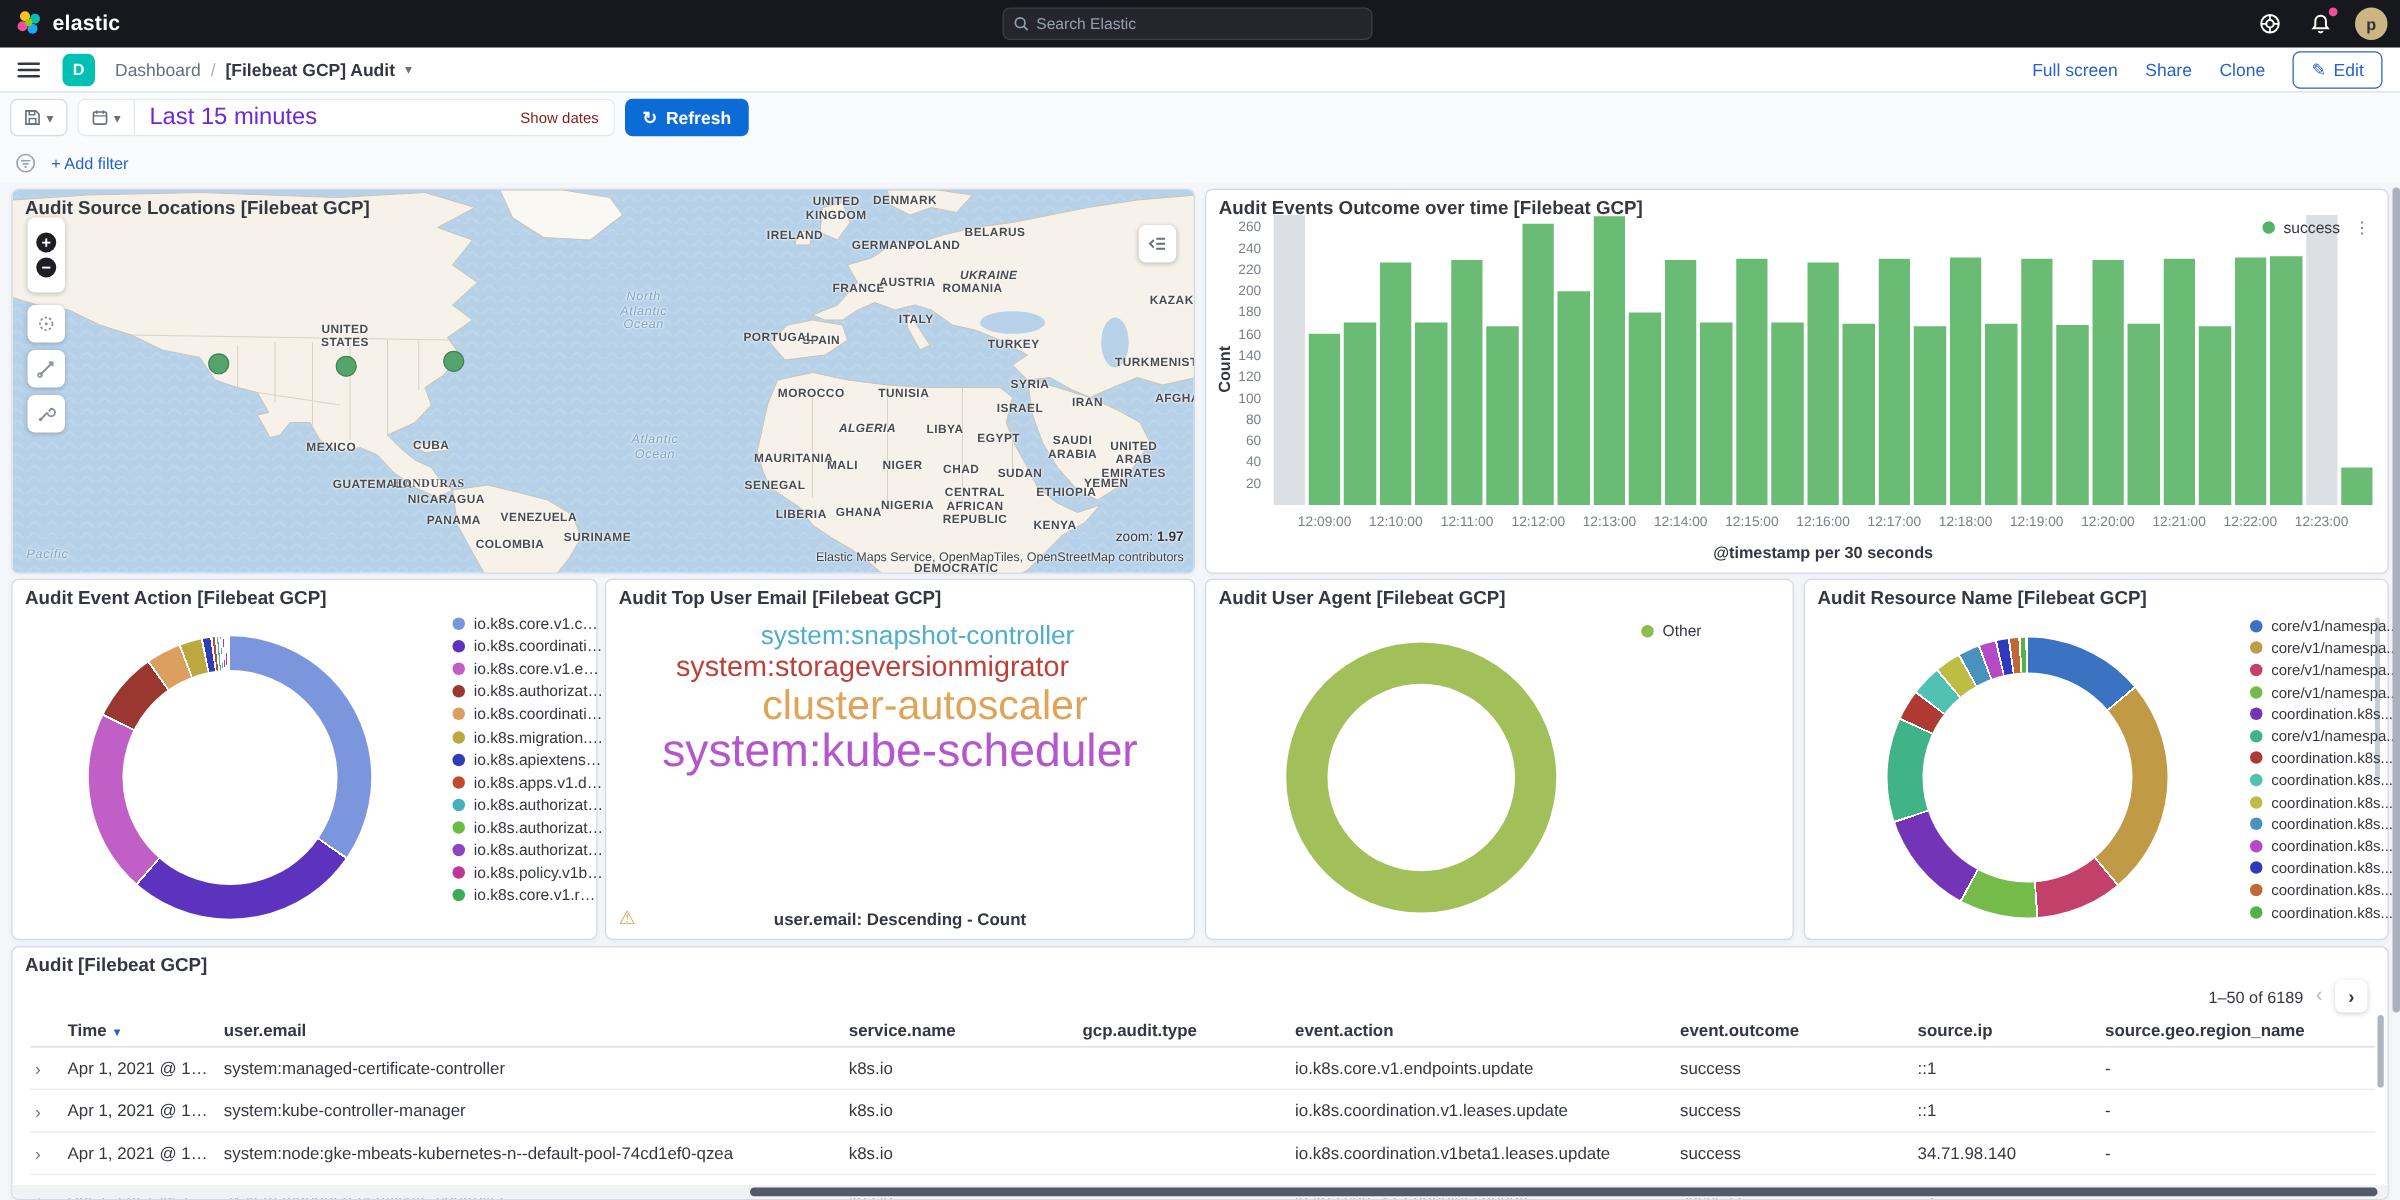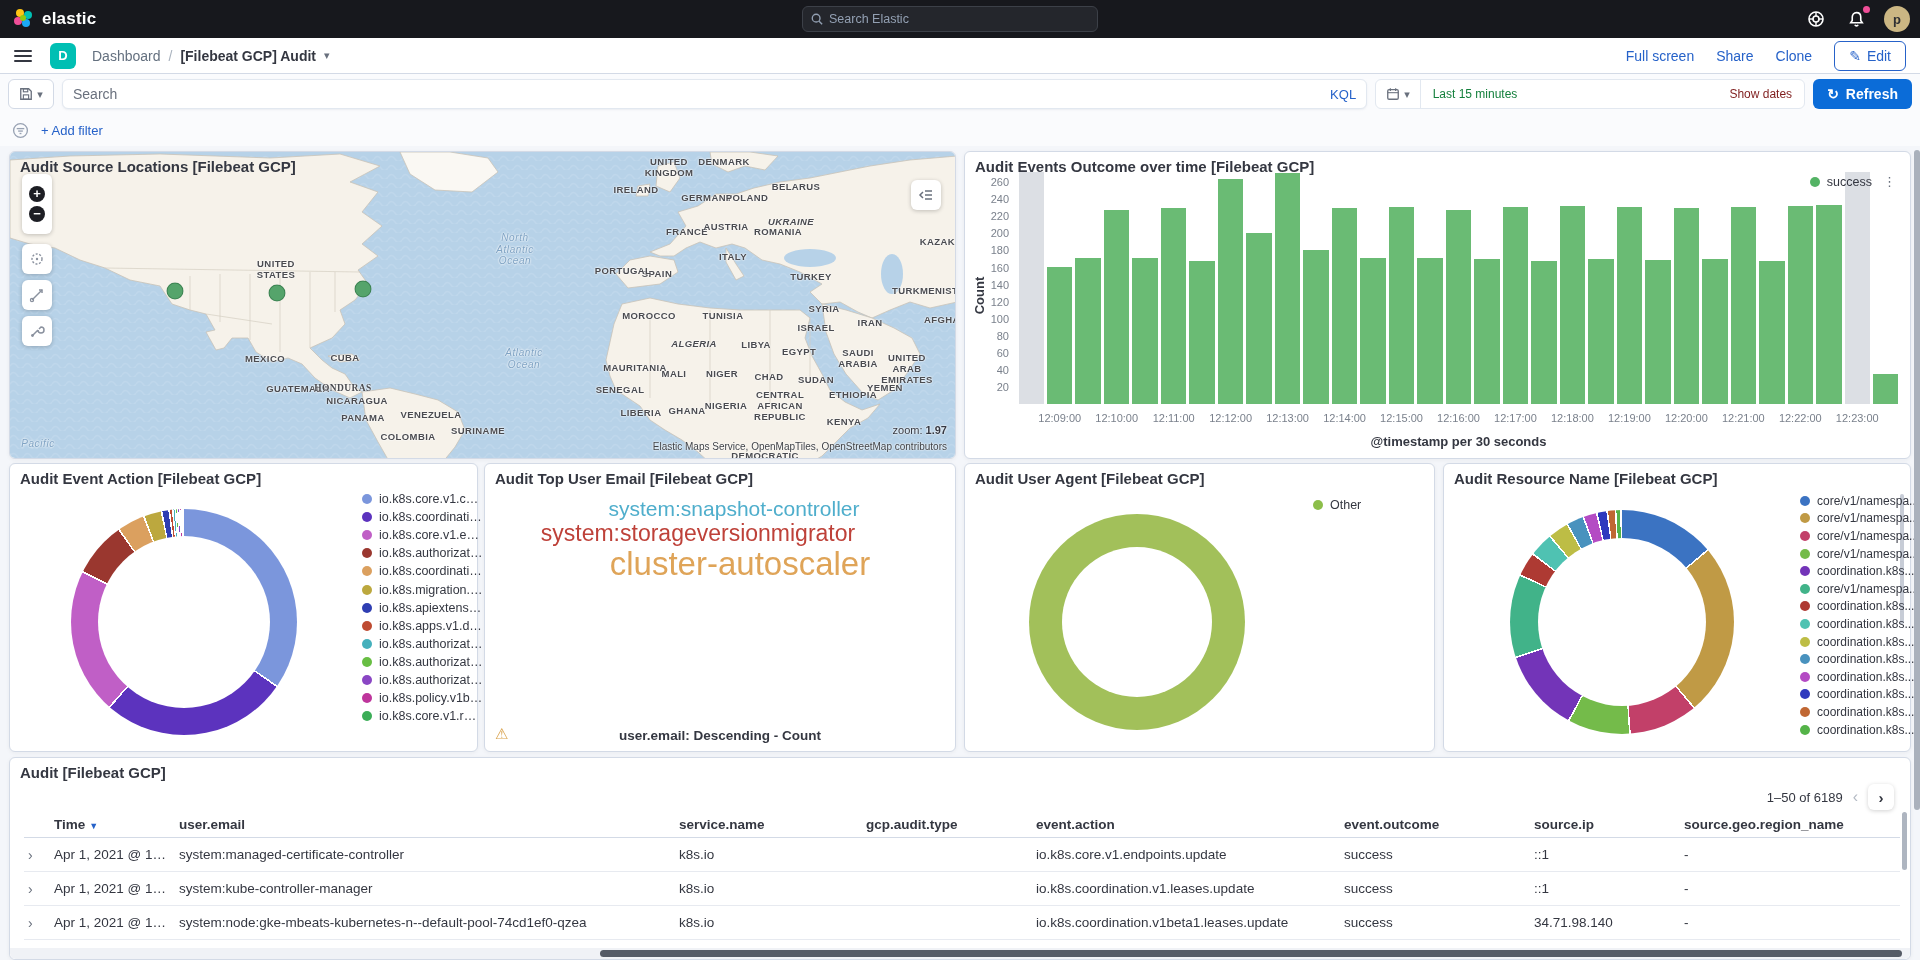--- a/index.html
+++ b/index.html
@@ -40,21 +40,21 @@
           align-items:center;padding:0 8px;gap:8px;z-index:18}
   .saveq{height:30px;min-width:46px;border:1px solid #D3DAE6;border-radius:6px;background:#fff;display:flex;
           align-items:center;justify-content:center;gap:4px;cursor:pointer}
   #qinput{flex:1;height:30px;background:#fff;border:1px solid #E2E8F0;border-radius:6px;display:flex;align-items:center;
           padding:0 10px;box-shadow:0 1px 2px rgba(152,162,179,.15)}
   #qinput .ph{color:#69707D;font-size:14px}
   #qinput .kql{margin-left:auto;color:#2662C9;font-size:13px;cursor:pointer}
   .datebox{height:30px;background:#fff;border:1px solid #E2E8F0;border-radius:6px;display:flex;align-items:center;
           width:430px}
   .datebox .cal{display:flex;align-items:center;gap:4px;padding:0 10px;border-right:1px solid #E2E8F0;height:100%;cursor:pointer}
-  .datebox .range{font-size:12px;color:#15803d;padding:0 12px;cursor:pointer}
+  .datebox .range{font-size:19px;color:#6d28d9;padding:0 12px;cursor:pointer}
   .datebox .showdates{margin-left:auto;color:#7f1d1d;font-size:12px;padding-right:12px;cursor:pointer}
   .refresh-btn{height:30px;padding:0 14px;background:#0B6CD8;border:none;border-radius:6px;color:#fff;font-size:14px;
           font-weight:600;display:flex;align-items:center;gap:7px;cursor:pointer}
   
   #filterrow{position:absolute;left:0;top:114px;width:1920px;height:32px;display:flex;align-items:center;gap:12px;
           padding:0 12px;background:#FAFBFD;z-index:17}
   .addfilter{color:#2662C9;font-size:13px;cursor:pointer}
   
   .panel{position:absolute;background:#fff;border:1px solid #D3DAE6;border-radius:6px;
          box-shadow:0 1px 4px rgba(31,38,46,.05)}
@@ -190,24 +190,20 @@
 </div>
 
 <div id="queryrow">
   <div class="saveq">
     <svg width="14" height="14" viewBox="0 0 16 16">
       <path d="M2 2h9l3 3v9H2z" fill="none" stroke="#69707D" stroke-width="1.5"></path>
       <rect x="5" y="9" width="6" height="5" fill="none" stroke="#69707D" stroke-width="1.3"></rect>
       <rect x="5" y="2" width="5" height="3.5" fill="none" stroke="#69707D" stroke-width="1.3"></rect>
     </svg>
     <span class="chev">▾</span>
-  </div>
-  <div id="qinput">
-    <span class="ph">Search</span>
-    <span class="kql">KQL</span>
   </div>
   <div class="datebox">
     <div class="cal">
       <svg width="14" height="14" viewBox="0 0 16 16">
         <rect x="2" y="3" width="12" height="11" rx="1.5" fill="none" stroke="#69707D" stroke-width="1.5"></rect>
         <line x1="5" y1="1.5" x2="5" y2="4.5" stroke="#69707D" stroke-width="1.5"></line>
         <line x1="11" y1="1.5" x2="11" y2="4.5" stroke="#69707D" stroke-width="1.5"></line>
         <line x1="2" y1="6.5" x2="14" y2="6.5" stroke="#69707D" stroke-width="1.2"></line>
       </svg>
       <span class="chev">▾</span>
@@ -517,20 +513,21 @@
       </div>
     </div>
   </div>
 
 <div class="panel" id="panel-email">
   <div class="ptitle">Audit Top User Email [Filebeat GCP]</div>
   <div id="cloud">
       <span class="cloud-word" style="color: rgb(79, 174, 204); font-size: 21px; transform: translateX(14px);">system:snapshot-controller</span>
       <span class="cloud-word" style="color: rgb(190, 65, 57); font-size: 23px; transform: translateX(-22px);">system:storageversionmigrator</span>
       <span class="cloud-word" style="color: rgb(223, 164, 88); font-size: 33px; transform: translateX(20px);">cluster-autoscaler</span>
+      <span class="cloud-word" style="color: rgb(180, 87, 206); font-size: 37px; transform: translateX(0px);">system:kube-scheduler</span>
     </div>
   <div class="warn">⚠</div>
   <div class="cloud-foot">user.email: Descending - Count</div>
 </div>
 
 <div class="panel" id="panel-agent">
   <div class="ptitle">Audit User Agent [Filebeat GCP]</div>
 <div class="ring" style="left: 64px; top: 50px; width: 216px; height: 216px; background: conic-gradient(rgb(162, 192, 90) 0%, rgb(162, 192, 90) 100%);"></div>
     <div class="ring-hole" style="left: 97px; top: 83px; width: 150px; height: 150px;"></div>
     <div class="legend-col" style="left: 348px; top: 32px; font-size: 12.5px;">

